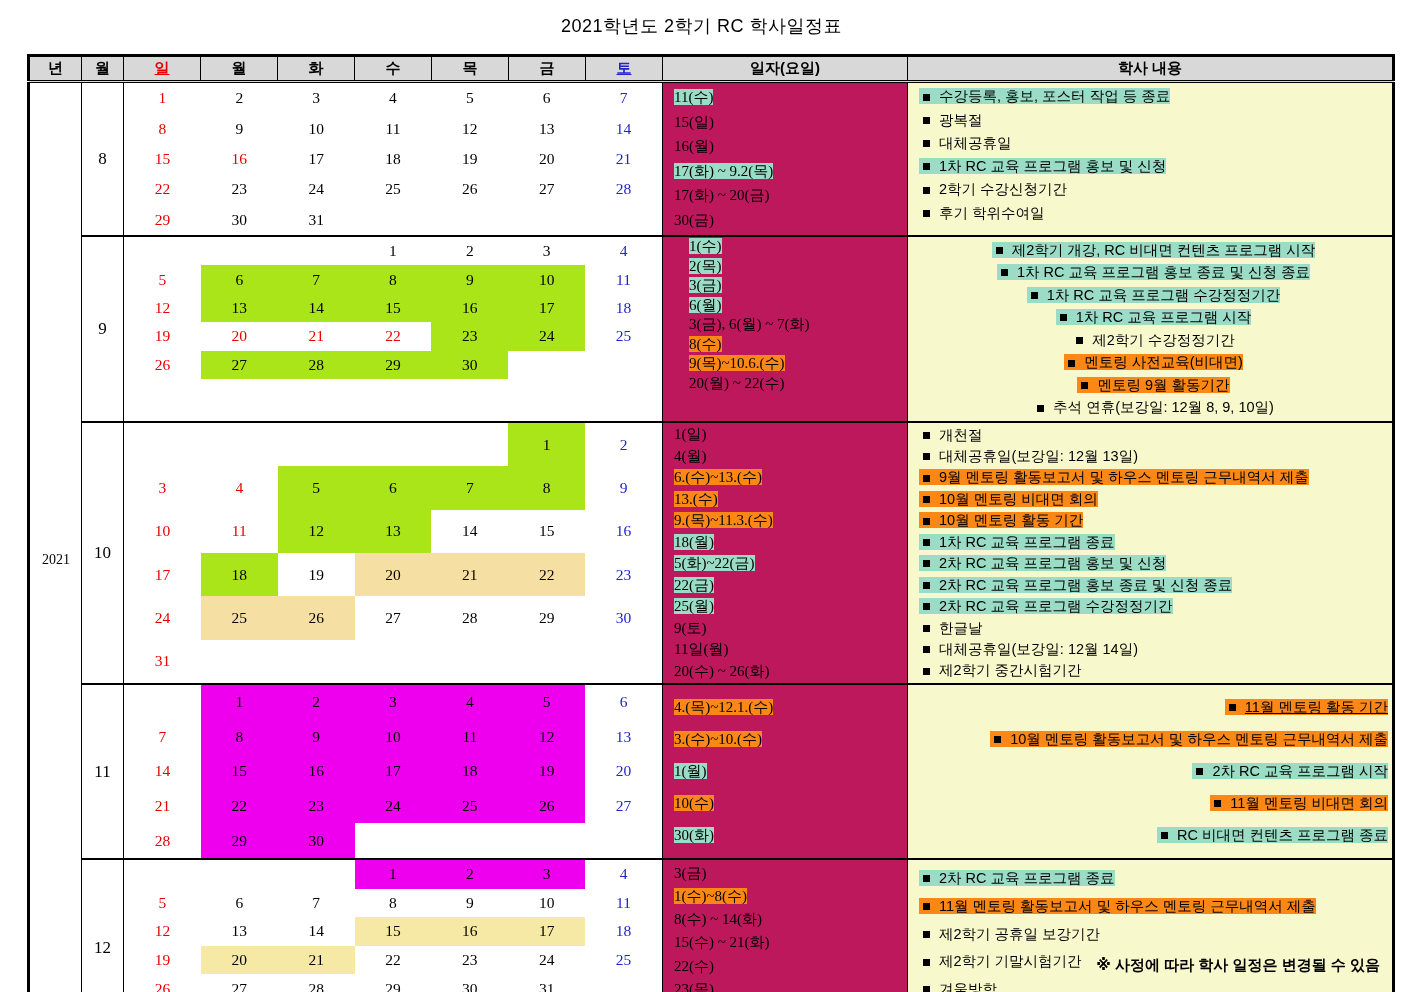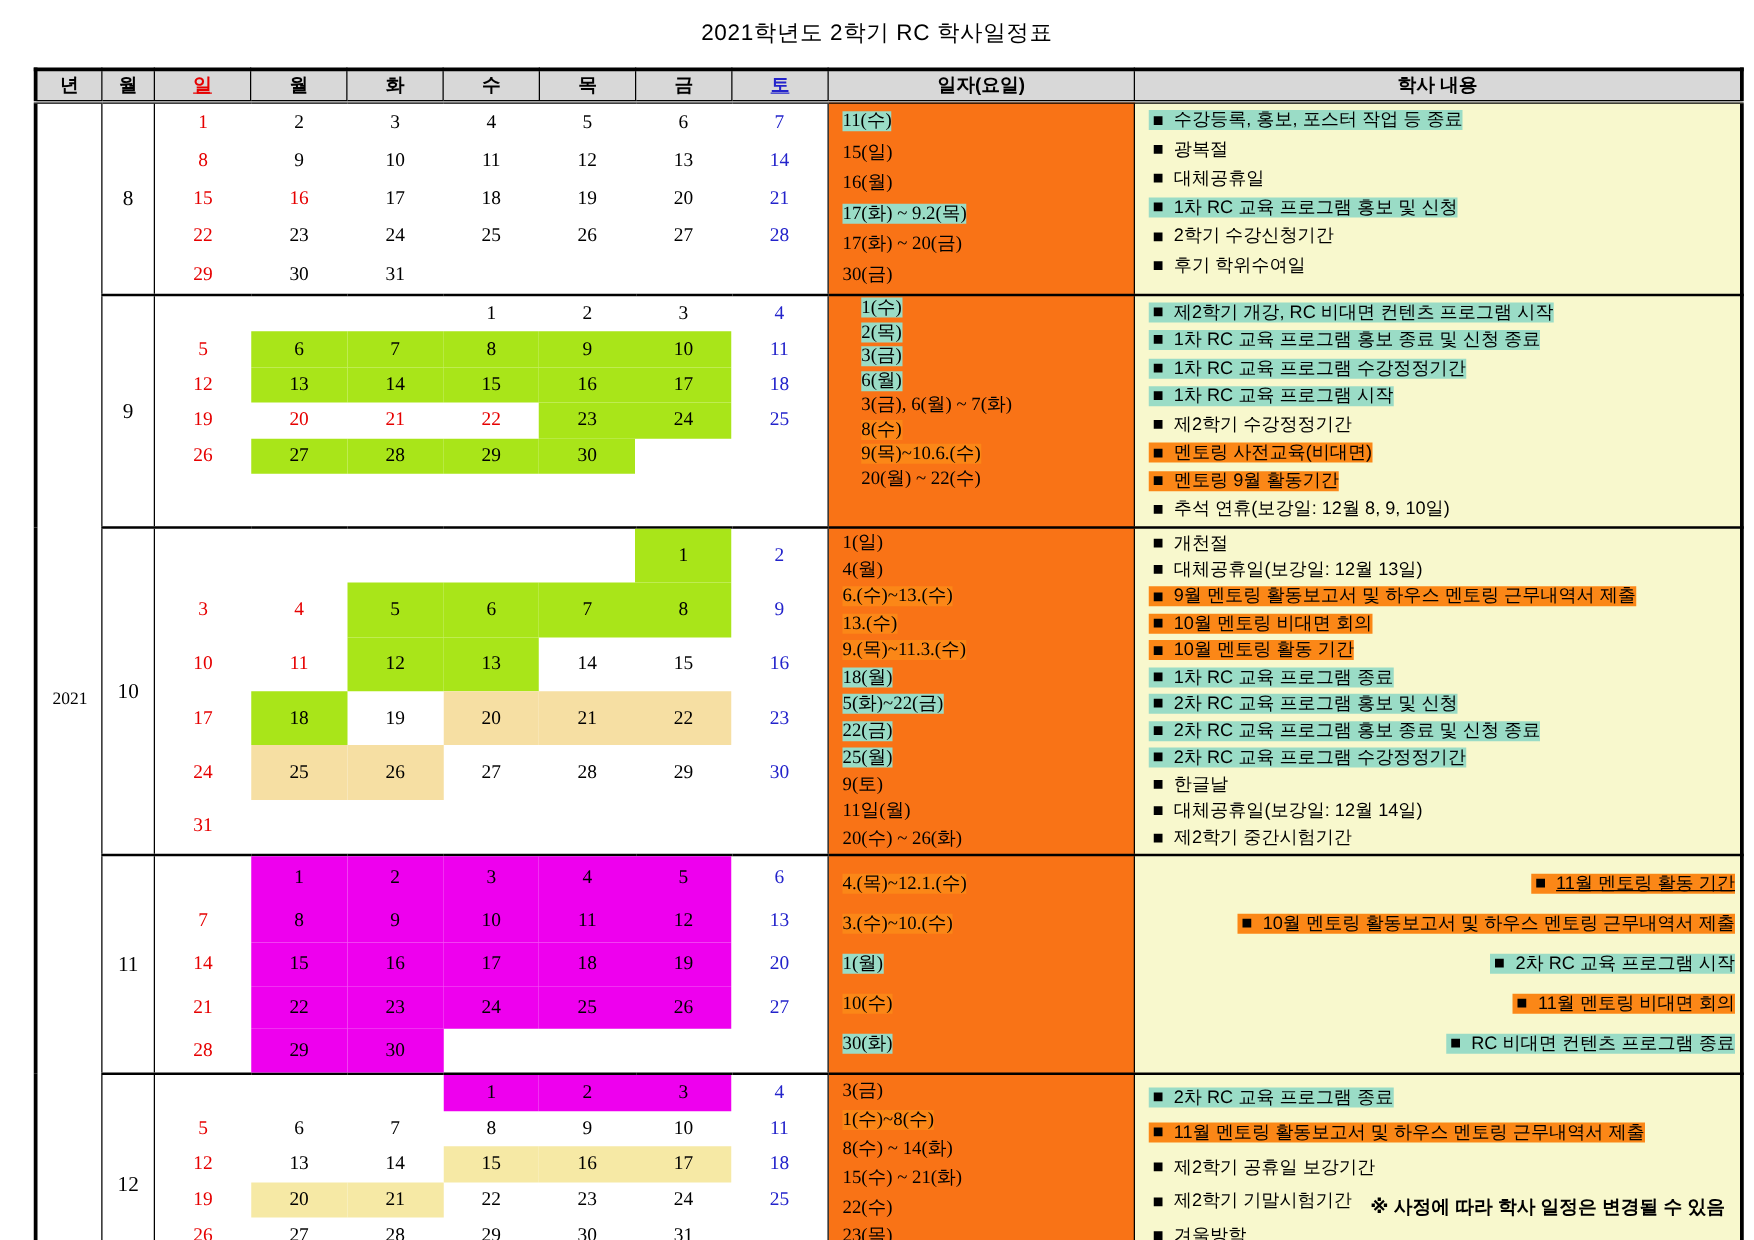--- a/index.html
+++ b/index.html
@@ -31,21 +31,21 @@
   td{padding:0;vertical-align:top;}
   td.year-cell{
     border-right:1px solid #000;text-align:left;vertical-align:middle;
     font-family:"Liberation Serif","DejaVu Serif",serif;font-size:14px;padding-left:12px;
   }
   td.month-cell{
     border-right:1px solid #000;text-align:center;vertical-align:middle;
     font-family:"Liberation Serif","DejaVu Serif",serif;font-size:17px;
   }
   td.cal-cell{border-right:1px solid #000;}
-  td.dates-cell{border-right:1px solid #000;background:#f97316;}
+  td.dates-cell{border-right:1px solid #000;background:#be185d;}
   td.content-cell{background:#F8F8CD;}
   tr.month-row>td{border-bottom:2px solid #000;}
   .weeks{
     display:grid;grid-template-columns:repeat(7,1fr);width:100%;
   }
   .day{
     display:flex;align-items:center;justify-content:center;
     font-family:"Liberation Serif","DejaVu Serif",serif;
     font-size:15.5px;
   }
@@ -218,21 +218,21 @@
             <div class="ev"><span class="hl-teal">2(목)</span></div>
             <div class="ev"><span class="hl-teal">3(금)</span></div>
             <div class="ev"><span class="hl-teal">6(월)</span></div>
             <div class="ev"><span>3(금), 6(월) ~ 7(화)</span></div>
             <div class="ev"><span class="hl-orange">8(수)</span></div>
             <div class="ev"><span class="hl-orange">9(목)~10.6.(수)</span></div>
             <div class="ev"><span>20(월) ~ 22(수)</span></div>
           </div>
         </td>
         <td class="content-cell">
-          <div class="evlist" style="height: 184px;">
+          <div class="evlist" style="height: 184px; align-items: center;">
             <div class="ev"><span class="hl-teal"><i class="bullet"></i>제2학기 개강, RC 비대면 컨텐츠 프로그램 시작</span></div>
             <div class="ev"><span class="hl-teal"><i class="bullet"></i>1차 RC 교육 프로그램 홍보 종료 및 신청 종료</span></div>
             <div class="ev"><span class="hl-teal"><i class="bullet"></i>1차 RC 교육 프로그램 수강정정기간</span></div>
             <div class="ev"><span class="hl-teal"><i class="bullet"></i>1차 RC 교육 프로그램 시작</span></div>
             <div class="ev"><span><i class="bullet"></i>제2학기 수강정정기간</span></div>
             <div class="ev"><span class="hl-orange"><i class="bullet"></i>멘토링 사전교육(비대면)</span></div>
             <div class="ev"><span class="hl-orange"><i class="bullet"></i>멘토링 9월 활동기간</span></div>
             <div class="ev"><span><i class="bullet"></i>추석 연휴(보강일: 12월 8, 9, 10일)</span></div>
           </div>
         </td>

